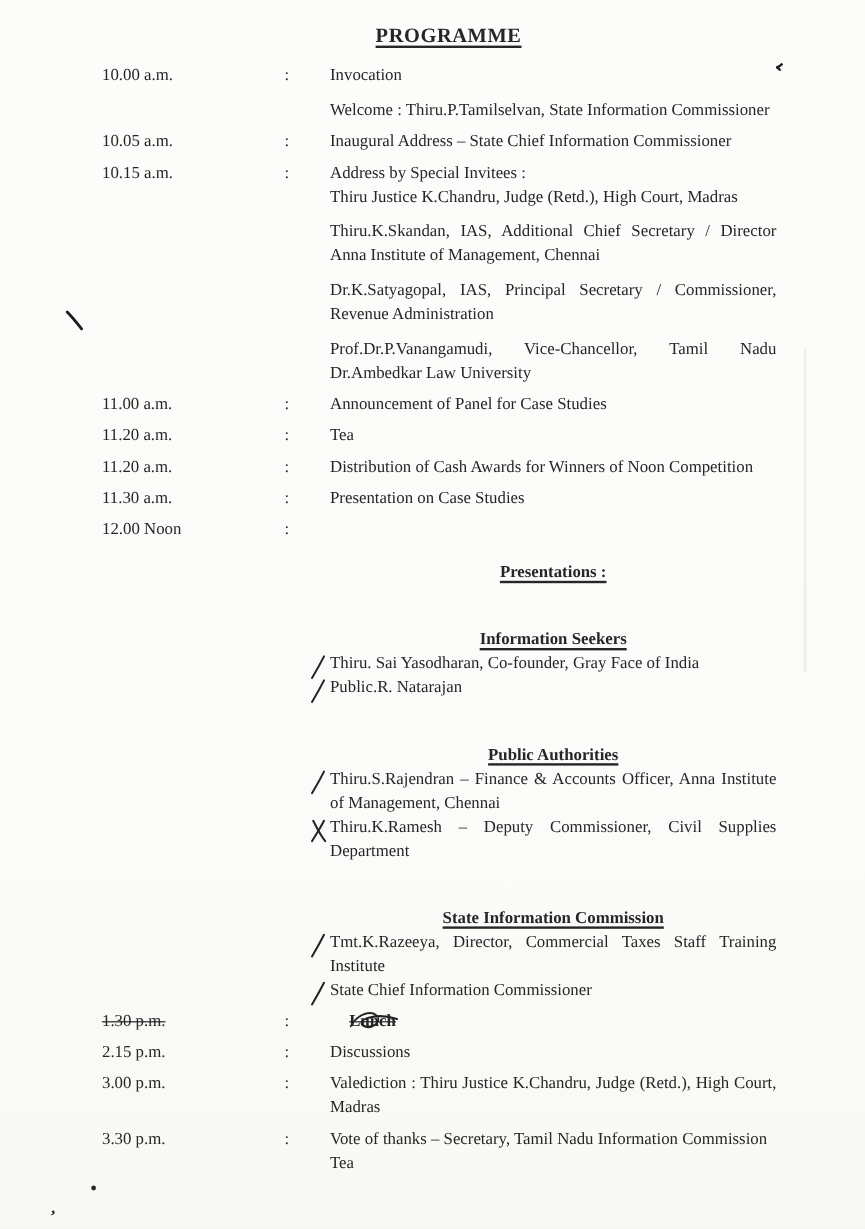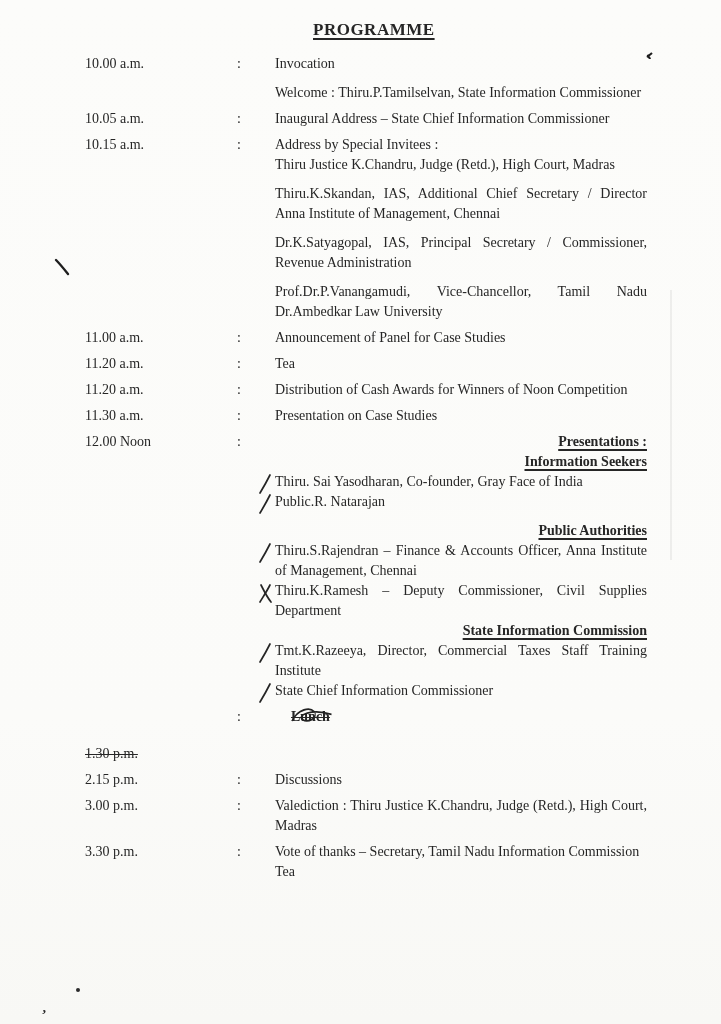--- a/index.html
+++ b/index.html
@@ -35,28 +35,29 @@
   }
   .schedule{display:block;}
   .row{
     display:grid;
     grid-template-columns:152px 38px 372px;
     margin-bottom:6px;
     font-size:14px;
     line-height:20px;
   }
   .time-cell{white-space:nowrap;}
-  .time-cell.struck .time-line{text-decoration:line-through; text-decoration-thickness:1.4px;margin-top:37px;}
+  .time-cell.struck .time-line{text-decoration:line-through; text-decoration-thickness:1.4px;}
   .colon-cell{text-align:left;}
   .content-cell{}
   .item{position:relative; text-align:justify; margin:0;}
   .item.gap{margin-top:9px;}
   .item.heading{
     font-weight:bold;
-    text-align:right;
+    text-align:center;
+    margin-top:36px;
   }
   .item.heading .item-text{
     text-decoration:underline;
     text-decoration-thickness:1.5px;
     text-underline-offset:3px;
   }
   .item-text.struck{
     text-decoration:line-through;
     text-decoration-thickness:1.4px;
     font-weight:bold;

